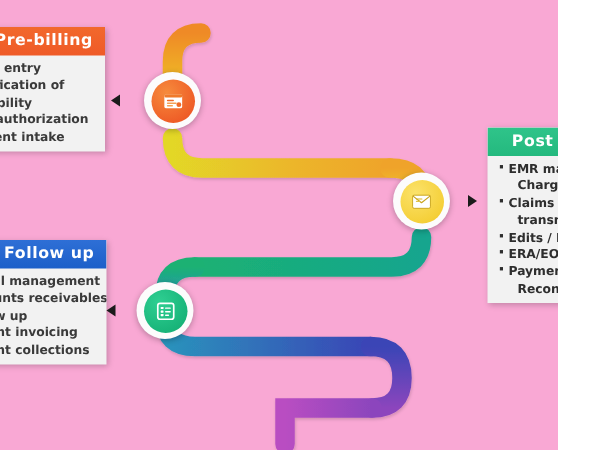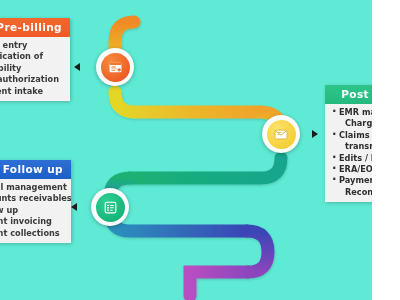--- a/index.html
+++ b/index.html
@@ -4,21 +4,21 @@
 <style>
   html, body {
     margin: 0;
     padding: 0;
     background: #ffffff;
   }
   #stage {
     position: relative;
     width: 372px;
     height: 300px;
-    background: #5eead4;
+    background: #f9a8d4;
     overflow: hidden;
     font-family: "DejaVu Sans", "Liberation Sans", sans-serif;
   }
 
   
   #flow-svg {
     position: absolute;
     left: 0;
     top: 0;
     width: 400px;

